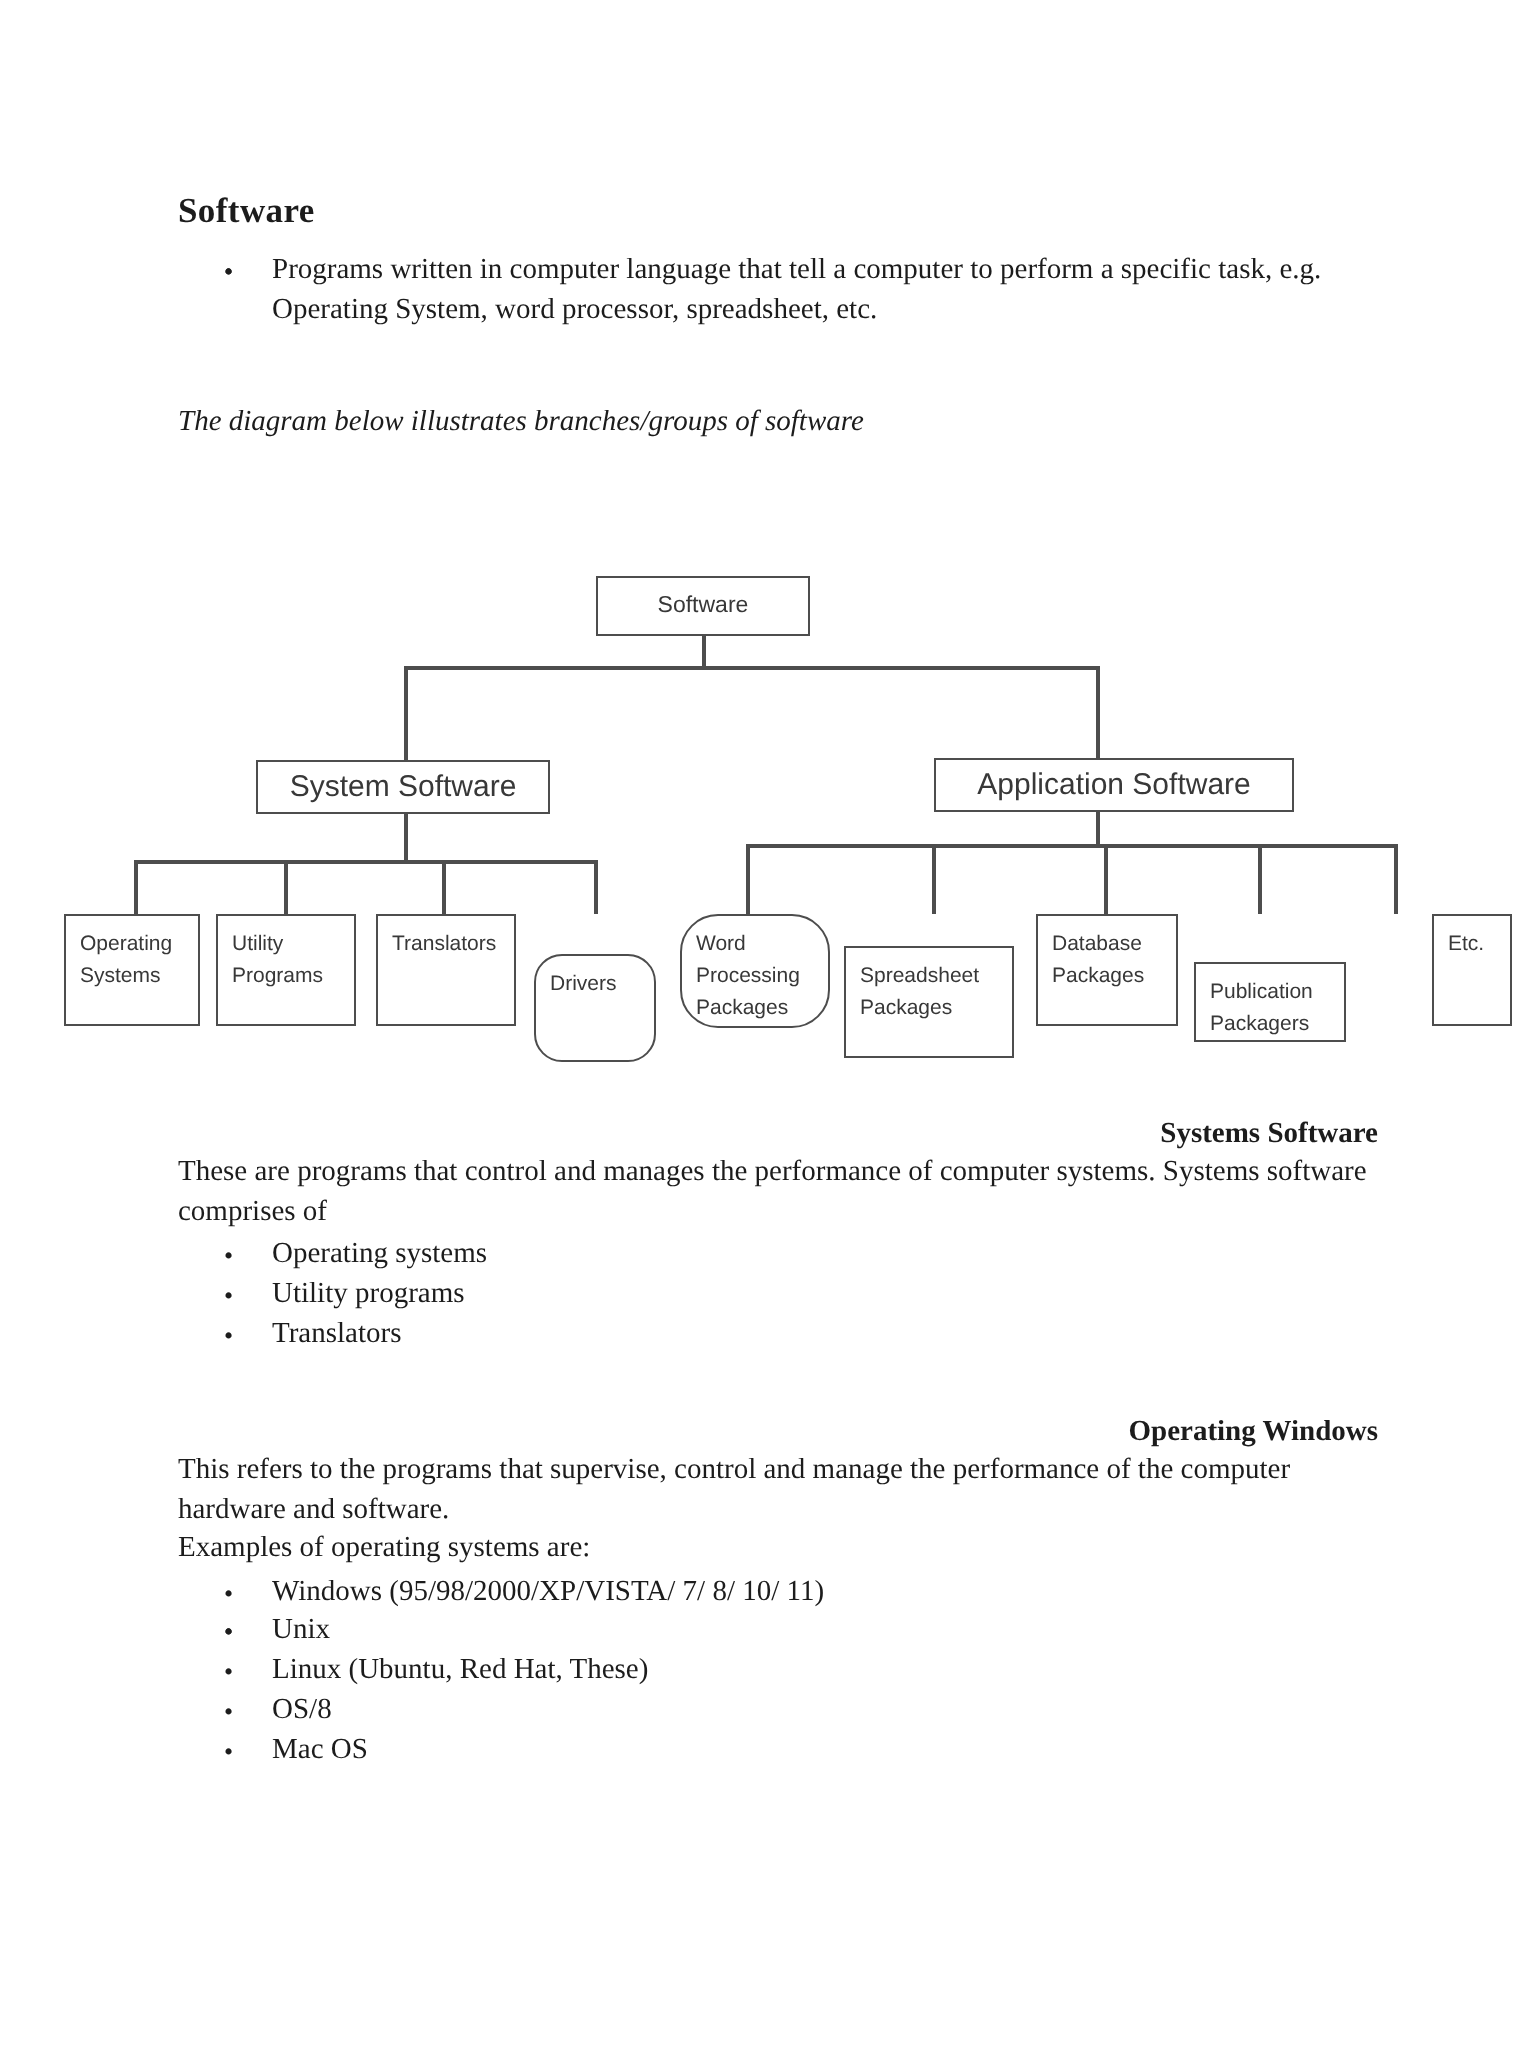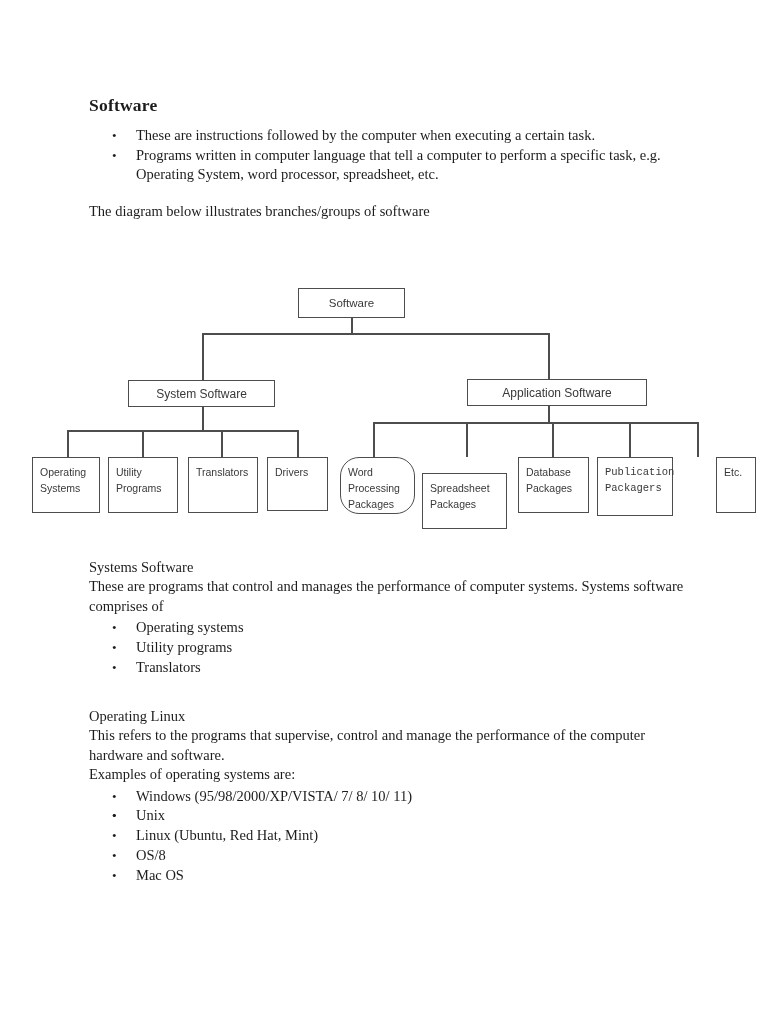--- a/index.html
+++ b/index.html
@@ -5,71 +5,70 @@
   html,body { margin:0; padding:0; background:#ffffff; }
   #page {
     position:relative; width:768px; height:1024px; margin:0 auto;
     background:#ffffff; overflow:hidden;
     font-family:"Liberation Serif", serif; color:#1c1c1c;padding-left:43px;
   }
 
   
   .textblock { position:absolute; left:89px; width:600px; font-size:14.5px; line-height:19.6px; }
   .doc-title { font-size:17.5px; font-weight:bold; line-height:22px; letter-spacing:0.2px; }
-  .sec-heading { font-weight:normal; font-size:14.5px; line-height:20px; }
+  .sec-heading { font-weight:bold; font-size:14.5px; line-height:20px;text-align:right; }
   ul.bullets { list-style:none; margin:2px 0 0 0; padding:0; }
   li.bullet { position:relative; padding-left:47px; line-height:19.7px; }
   li.bullet .marker { position:absolute; left:23px; top:0; font-size:13px; }
   .body-par { margin:0; }
 
   
   .dbox {
     position:absolute; box-sizing:border-box; background:#ffffff;
     border:1.5px solid #4d4d4d; font-family:"Liberation Sans", sans-serif; color:#383838;
   }
   .dbox.center { display:flex; align-items:center; justify-content:center; }
   .dbox.root { font-size:11.5px; }
-  .dbox.lvl2 { font-size:12px; }
+  .dbox.lvl2 { font-size:15px; }
   .dbox.leaf { font-size:10.5px; line-height:16px; padding:6px 3px 0 7px; }
   .dline { position:absolute; background:#4d4d4d; }
 </style>
 </head>
 <body>
 
 <div id="page">
 
   <div class="textblock" style="top:94px;">
     <div class="doc-title">Software</div>
     <ul class="bullets" style="margin-top:10px;">
       <li class="bullet">
         <span class="marker">•</span>
-        <span>These are instructions followed by the computer when executing a certain task.</span>
       </li>
       <li class="bullet">
         <span class="marker">•</span>
         <span>Programs written in computer language that tell a computer to perform a specific task, e.g. Operating System, word processor, spreadsheet, etc.</span>
       </li>
     </ul>
   </div>
 
-  <div class="textblock" style="top:202px;">The diagram below illustrates branches/groups of software</div>
+  <div class="textblock" style="top:202px;font-style:italic;">The diagram below illustrates branches/groups of software</div>
 
   <div class="dbox center root" style="left:298px; top:288px; width:107px; height:30px;">Software</div>
   <div class="dbox center lvl2" style="left:128px; top:380px; width:147px; height:27px;">System Software</div>
   <div class="dbox center lvl2" style="left:467px; top:379px; width:180px; height:27px;text-align:center;">Application Software</div>
 
   <div class="dbox leaf" style="left:32px;  top:457px; width:68px; height:56px;">Operating Systems</div>
   <div class="dbox leaf" style="left:108px; top:457px; width:70px; height:56px;">Utility Programs</div>
   <div class="dbox leaf" style="left:188px; top:457px; width:70px; height:56px;">Translators</div>
-  <div class="dbox leaf" style="left:267px; top:457px; width:61px; height:54px;">Drivers</div>
+  <div class="dbox leaf" style="left:267px; top:477px; width:61px; height:54px;border-radius:14px;">Drivers</div>
 
   <div class="dbox leaf" style="left:340px; top:457px; width:75px; height:57px;border-radius:19px;">Word Processing Packages</div>
   <div class="dbox leaf" style="left:422px; top:457px; width:85px; height:56px;margin-top:16px;">Spreadsheet Packages</div>
   <div class="dbox leaf" style="left:518px; top:457px; width:71px; height:56px;">Database Packages</div>
-  <div class="dbox leaf" style="left:597px; top:457px; width:76px; height:59px;font-family:Liberation Mono, monospace;">Publication Packagers</div>
+  <div class="dbox leaf" style="left:597px; top:481px; width:76px; height:40px;">Publication Packagers</div>
   <div class="dbox leaf" style="left:716px; top:457px; width:40px; height:56px;">Etc.</div>
 
   <div class="dline" style="left:351px; top:318px; width:1.5px; height:16px;"></div>
   <div class="dline" style="left:202px; top:333px; width:348px; height:1.5px;"></div>
   <div class="dline" style="left:202px; top:333px; width:1.5px; height:47px;"></div>
   <div class="dline" style="left:548px; top:333px; width:1.5px; height:46px;"></div>
 
   <div class="dline" style="left:202px; top:407px; width:1.5px; height:24px;"></div>
   <div class="dline" style="left:67px;  top:430px; width:232px; height:1.5px;"></div>
   <div class="dline" style="left:67px;  top:430px; width:1.5px; height:27px;"></div>
@@ -98,38 +97,38 @@
         <span>Utility programs</span>
       </li>
       <li class="bullet">
         <span class="marker">•</span>
         <span>Translators</span>
       </li>
     </ul>
   </div>
 
   <div class="textblock" style="top:706px;">
-    <div class="sec-heading">Operating Linux</div>
+    <div class="sec-heading">Operating Windows</div>
     <p class="body-par">This refers to the programs that supervise, control and manage the performance of the computer hardware and software.</p>
     <p class="body-par">Examples of operating systems are:</p>
     <ul class="bullets">
       <li class="bullet">
         <span class="marker">•</span>
         <span>Windows (95/98/2000/XP/VISTA/ 7/ 8/ 10/ 11)</span>
       </li>
       <li class="bullet">
         <span class="marker">•</span>
       </li>
       <li class="bullet">
         <span class="marker">•</span>
         <span>Unix</span>
       </li>
       <li class="bullet">
         <span class="marker">•</span>
-        <span>Linux (Ubuntu, Red Hat, Mint)</span>
+        <span>Linux (Ubuntu, Red Hat, These)</span>
       </li>
       <li class="bullet">
         <span class="marker">•</span>
         <span>OS/8</span>
       </li>
       <li class="bullet">
         <span class="marker">•</span>
         <span>Mac OS</span>
       </li>
     </ul>

